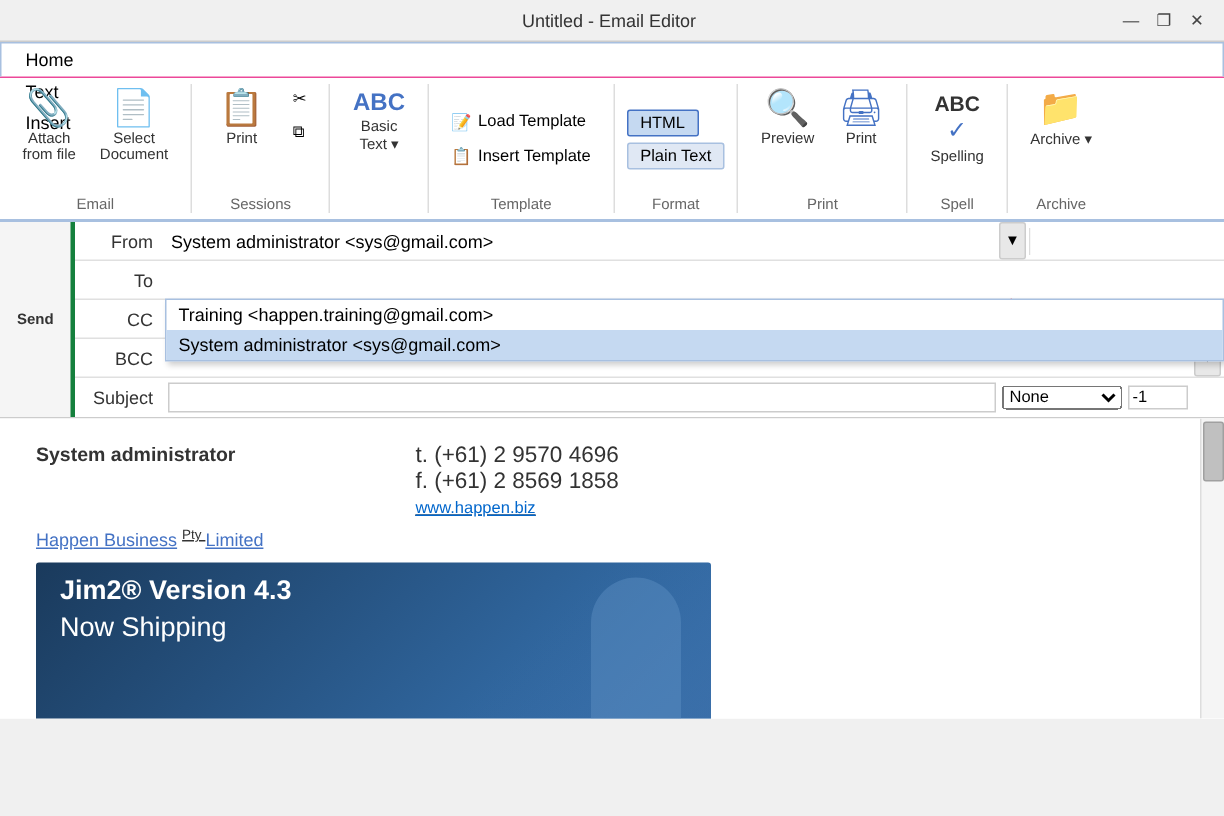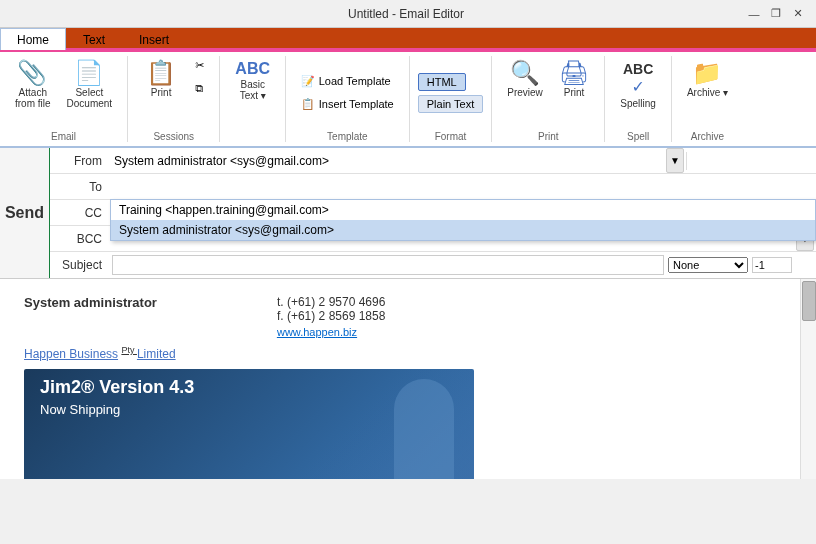--- a/index.html
+++ b/index.html
@@ -20,24 +20,25 @@
     .title-bar-btn {
       width: 20px; height: 20px;
       background: none; border: none;
       font-size: 11px; cursor: pointer;
       display: flex; align-items: center; justify-content: center;
       color: #444;
     }
 
     
     .tab-bar {
-      background: #c2410c;
-      display: flex;
-      border-bottom: 4px solid #ec4899;
+      background: #f0abfc;
+      display: flex;
+      border-bottom: 2px solid #ec4899;
       height: 24px;
+      flex-direction: column;
     }
     .tab {
       padding: 4px 16px;
       font-size: 12px;
       cursor: pointer;
       border: 1px solid transparent;
       border-bottom: none;
       margin-bottom: -2px;
     }
     .tab.active {
@@ -128,25 +129,25 @@
 
     
     .compose-area {
       display: flex;
       background: white;
       border-bottom: 1px solid #ccc;
     }
     .send-label {
       width: 50px;
       background: #f5f5f5;
-      border-right: 1px solid #15803d;
+      border-right: 3px solid #15803d;
       display: flex;
       align-items: center;
       justify-content: center;
-      font-size: 16px;
+      font-size: 10px;
       color: #333;
       font-weight: bold;
     }
     .fields-area {
       flex: 1;
       display: flex;
       flex-direction: column;
     }
     .field-row {
       display: flex;
@@ -242,42 +243,42 @@
       width: 14px;
       height: 40px;
       background: #c0c0c0;
       border: 1px solid #a0a0a0;
       border-radius: 2px;
       margin: 2px 1px;
     }
 
     
     .sig-name { font-size: 13px; font-weight: bold; color: #333; margin-bottom: 4px; }
-    .sig-phone { font-size: 12px; color: #333; }
+    .sig-phone { font-size: 15px; color: #333; }
     .sig-company { color: #4472c4; font-size: 12px; margin: 4px 0; }
     .sig-company span { text-decoration: underline; }
     .sig-company-pty { font-size: 9px; vertical-align: super; color: #333; }
 
     .promo-banner {
       width: 450px;
       background: linear-gradient(135deg, #1a3a5c 0%, #2a5a8c 50%, #3a7abc 100%);
       color: white;
       border-radius: 2px;
       overflow: hidden;
       margin: 8px 0;
       position: relative;
       height: 120px;
     }
     .promo-text {
       position: absolute;
       left: 16px;
       top: 8px;
     }
     .promo-title { font-size: 18px; font-weight: bold; }
-    .promo-subtitle { font-size: 13px; margin-top: 4px; }
+    .promo-subtitle { font-size: 18px; margin-top: 4px; }
     .promo-bottom {
       position: absolute;
       bottom: 0;
       left: 0;
       right: 0;
       background: rgba(0,0,0,0.4);
       padding: 6px 12px;
       display: flex;
       justify-content: space-between;
       align-items: center;

